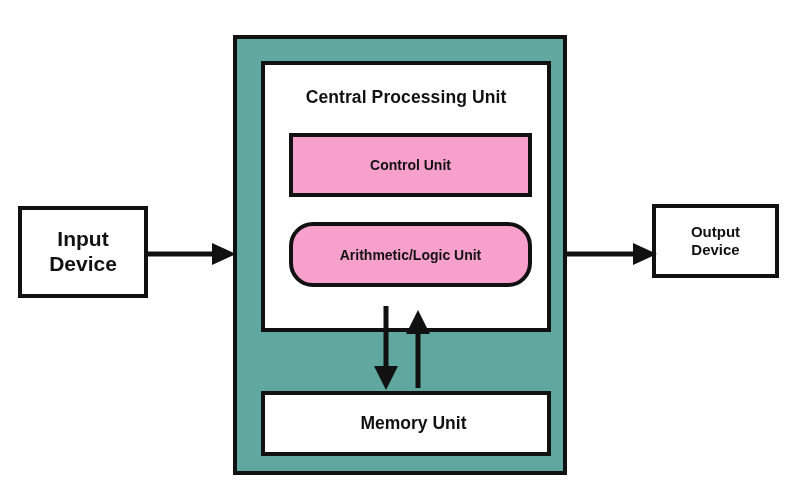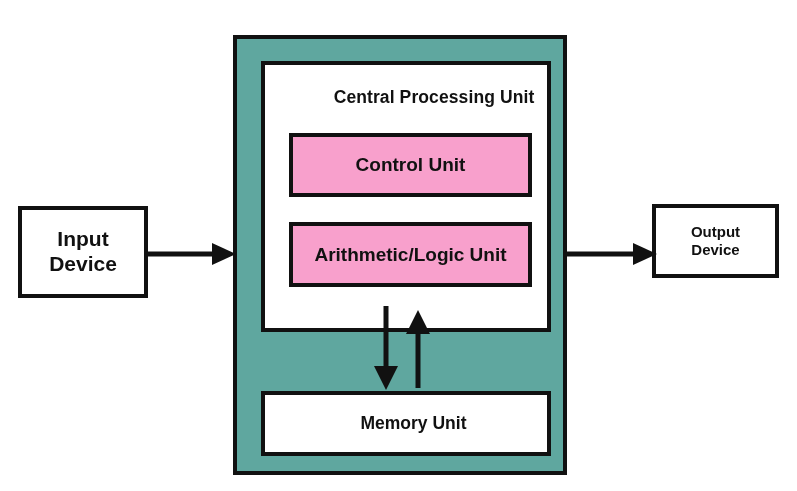--- a/index.html
+++ b/index.html
@@ -60,47 +60,47 @@
   #cpu-title {
     position: absolute;
     left: 0;
     top: 22px;
     width: 100%;
     text-align: center;
     font-size: 17.5px;
     font-weight: bold;
     color: #111111;
     letter-spacing: 0.1px;
-    padding-left: 28px;
   }
 
   
   .pink-unit {
     position: absolute;
     box-sizing: border-box;
     background: #F8A0CC;
     border: 4px solid #111111;
     display: flex;
     align-items: center;
     justify-content: center;
-    font-size: 19px;
+    font-size: 14px;
     font-weight: bold;
     color: #111111;
   }
   #control-unit {
     left: 24px;
     top: 68px;
     width: 243px;
     height: 64px;
   }
   #alu-unit {
     left: 24px;
     top: 157px;
     width: 243px;
     height: 65px;
+    border-radius: 24px;
   }
 
   
   #memory-unit {
     left: 24px;
     top: 352px;
     width: 290px;
     height: 65px;
     background: #ffffff;
     border: 4px solid #111111;

